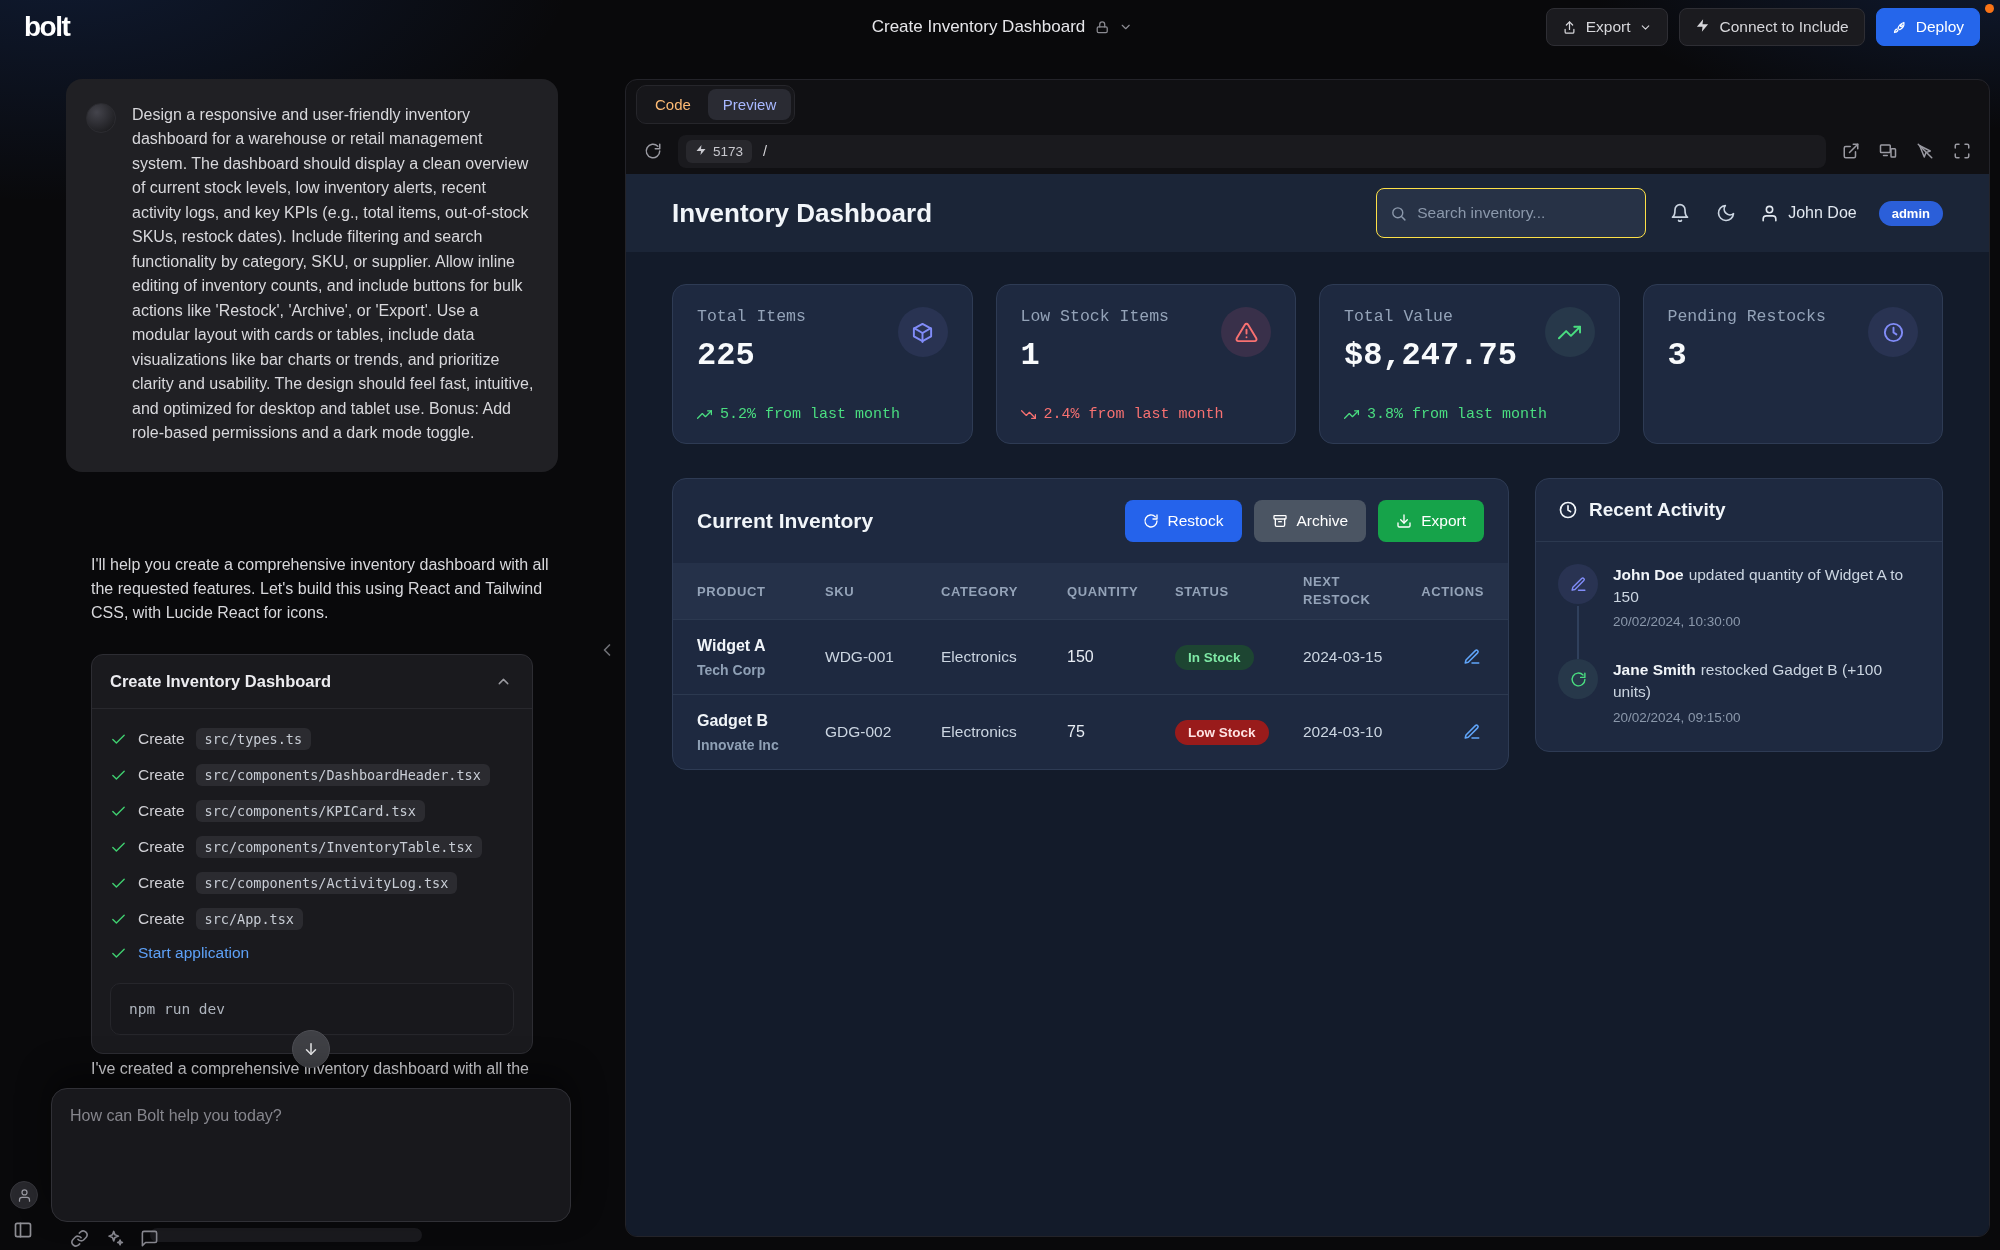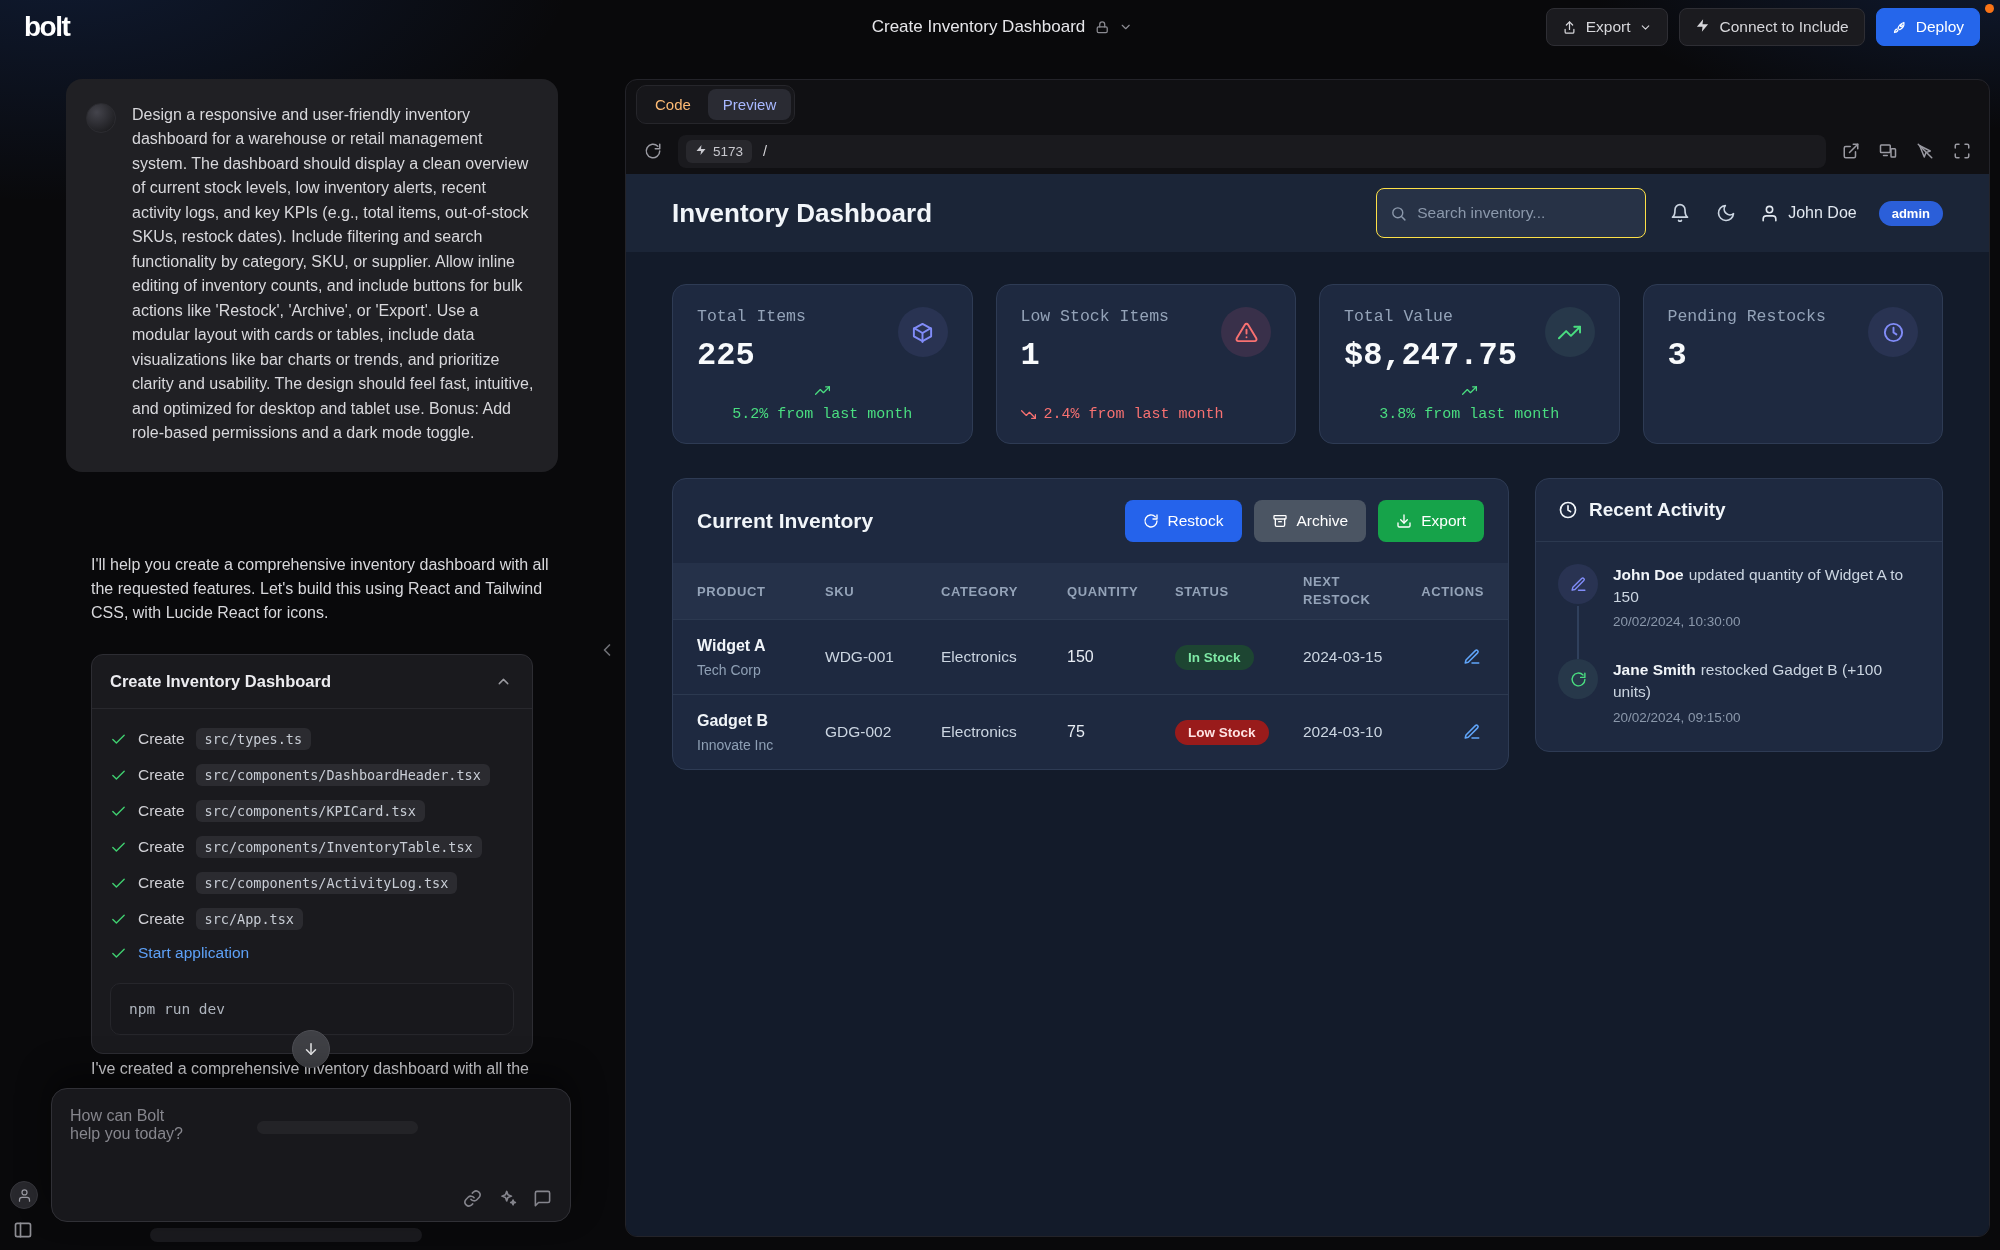--- a/index.html
+++ b/index.html
@@ -37,21 +37,21 @@
   .artifact-header button { background:none; border:none; color:#9a9aa0; cursor:pointer; padding:2px; }
   .artifact-body { padding:12px 18px 18px; }
   .step { display:flex; align-items:center; gap:11px; padding:7px 0; font-size:15.5px; color:#cfcfd4; }
   .step .check { color:#3fce6f; flex-shrink:0; }
   .chip { font-family:"DejaVu Sans Mono", monospace; font-size:13.5px; background:#2b2b30; border-radius:6px; padding:3px 9px; color:#c8cdd5; cursor:pointer; }
   .start-link { color:#5ea1f7; cursor:pointer; }
   .cmd { margin-top:14px; background:#18181c; border:1px solid #26262b; border-radius:10px; padding:17px 18px; font-family:"DejaVu Sans Mono", monospace; font-size:14.5px; color:#aeb4bd; }
   .scroll-btn { position:absolute; top:976px; left:292px; width:38px; height:38px; border-radius:50%; background:#3f4045; border:1px solid #4e4f55; color:#e8e8ea; display:flex; align-items:center; justify-content:center; cursor:pointer; z-index:3; }
   .followup { position:absolute; top:1006px; left:91px; width:480px; font-size:16px; color:#d8d8dc; white-space:nowrap; }
   .ghost-bottom { position:absolute; left:150px; top:1174px; width:272px; height:14px; border-radius:7px; background:#1a1a1e; }
-  .chat-input { position:absolute; left:51px; top:1034px; width:520px; height:134px; background:rgba(26,26,30,0.92); border:1px solid #303036; border-radius:16px; padding:18px 18px 13px; display:flex; z-index:4; box-shadow:0 -14px 34px rgba(0,0,0,0.45); cursor:text;gap:45px; }
+  .chat-input { position:absolute; left:51px; top:1034px; width:520px; height:134px; background:rgba(26,26,30,0.92); border:1px solid #303036; border-radius:16px; padding:18px 18px 13px; display:flex; flex-direction:column; z-index:4; box-shadow:0 -14px 34px rgba(0,0,0,0.45); cursor:text;gap:45px; }
   .chat-input .ph { color:#86868d; font-size:16px; }
   .ghost-line { height:13px; width:275px; border-radius:7px; background:rgba(255,255,255,0.05); margin:14px 0 0 18px; }
   .input-icons { margin-top:auto; display:flex; align-items:center; gap:16px; color:#85858d; }
   .input-icons svg { cursor:pointer; }
   .corner-avatar { position:absolute; left:10px; top:1127px; width:28px; height:28px; border-radius:50%; background:#28282d; border:1px solid #37373d; color:#9a9aa2; display:flex; align-items:center; justify-content:center; cursor:pointer; }
   .panel-toggle { position:absolute; left:13px; top:1166px; color:#8e8e94; cursor:pointer; }
   .collapse-handle { position:absolute; left:597px; top:640px; color:#6f7076; cursor:pointer; z-index:2; }
 
   
   .preview { position:absolute; left:625px; top:79px; width:1365px; height:1158px; background:#101013; border:1px solid #232329; border-radius:12px; overflow:hidden; display:flex; flex-direction:column; }
@@ -81,36 +81,36 @@
   .app-content { flex:1; padding:32px 46px; overflow:hidden; }
   .kpi-row { display:flex; gap:23px; }
   .kpi { flex:1; height:160px; background:#1e2940; border:1px solid #2e3b54; border-radius:14px; padding:22px 24px 20px; display:flex; flex-direction:column;font-family:Liberation Mono, monospace; }
   .kpi-top { display:flex; justify-content:space-between; align-items:flex-start; }
   .kpi-label { font-size:16.5px; color:#94a3b8; }
   .kpi-value { font-size:32px; font-weight:700; color:#f8fafc; margin-top:11px; }
   .kpi-icon { width:50px; height:50px; border-radius:50%; background:#293352; display:flex; align-items:center; justify-content:center; flex-shrink:0; }
   .kpi-icon.c-blue { color:#818cf8; } .kpi-icon.c-red { color:#f87171; background:#39304a; }
   .kpi-icon.c-green { color:#4ade80; background:#27384a; } .kpi-icon.c-indigo { color:#818cf8; }
   .kpi-delta { margin-top:auto; display:flex; align-items:center; gap:8px; font-size:15px; }
-  .kpi-delta.up { color:#4ade80;flex-direction:column; } .kpi-delta.down { color:#f87171; }
+  .kpi-delta.up { color:#4ade80; } .kpi-delta.down { color:#f87171; }
 
   .main-row { display:flex; gap:26px; margin-top:34px; align-items:flex-start; }
   .inventory-card { width:837px; background:#1e2940; border:1px solid #2e3b54; border-radius:14px; overflow:hidden; }
   .inv-header { display:flex; align-items:center; justify-content:space-between; padding:21px 24px; }
   .inv-title { font-size:21px; font-weight:700; color:#f1f5f9; }
   .inv-actions { display:flex; gap:12px; }
   .btn { display:flex; align-items:center; gap:9px; height:42px; padding:0 18px; border:none; border-radius:8px; font-size:15.5px; color:#fff; cursor:pointer; font-family:inherit; }
   .btn-restock { background:#2563eb; } .btn-archive { background:#4b5563; } .btn-export { background:#16a34a; }
   .t-head, .t-row { display:grid; grid-template-columns:128px 116px 126px 108px 128px 118px 1fr; align-items:center; padding:0 24px; }
   .t-head { height:56px; background:#253149; font-size:13px; font-weight:700; letter-spacing:0.6px; text-transform:uppercase; color:#94a3b8; }
   .t-head .narrow { max-width:76px; line-height:1.35; }
   .t-head .col-actions, .t-row .col-actions { justify-self:end; }
   .t-row { height:75px; border-top:1px solid #2c3950; font-size:15.5px; color:#cbd5e1; }
   .p-name { font-size:16px; font-weight:600; color:#f1f5f9; }
-  .p-sub { font-size:14px; color:#8fa0b5; margin-top:7px; }
+  .p-sub { font-size:14px; color:#8fa0b5; margin-top:7px;font-weight:bold; }
   .qty { color:#e8edf4; font-size:16px; }
   .badge { display:inline-block; padding:5px 13px; border-radius:999px; font-size:13.5px; font-weight:600; justify-self:start; }
   .badge.green { background:#1d4532; color:#7ee8a5; }
   .badge.red { background:#991b1b; color:#fee2e2; }
   .row-edit { background:none; border:none; color:#60a5fa; cursor:pointer; padding:3px; display:flex; }
 
   .activity-card { flex:1; background:#1e2940; border:1px solid #2e3b54; border-radius:14px; overflow:hidden; }
   .act-header { display:flex; align-items:center; gap:11px; padding:20px 22px; border-bottom:1px solid #2c3950; font-size:19px; font-weight:700; color:#f1f5f9; }
   .act-body { padding:22px; }
   .act-item { display:flex; gap:15px; position:relative; padding-bottom:30px; }

